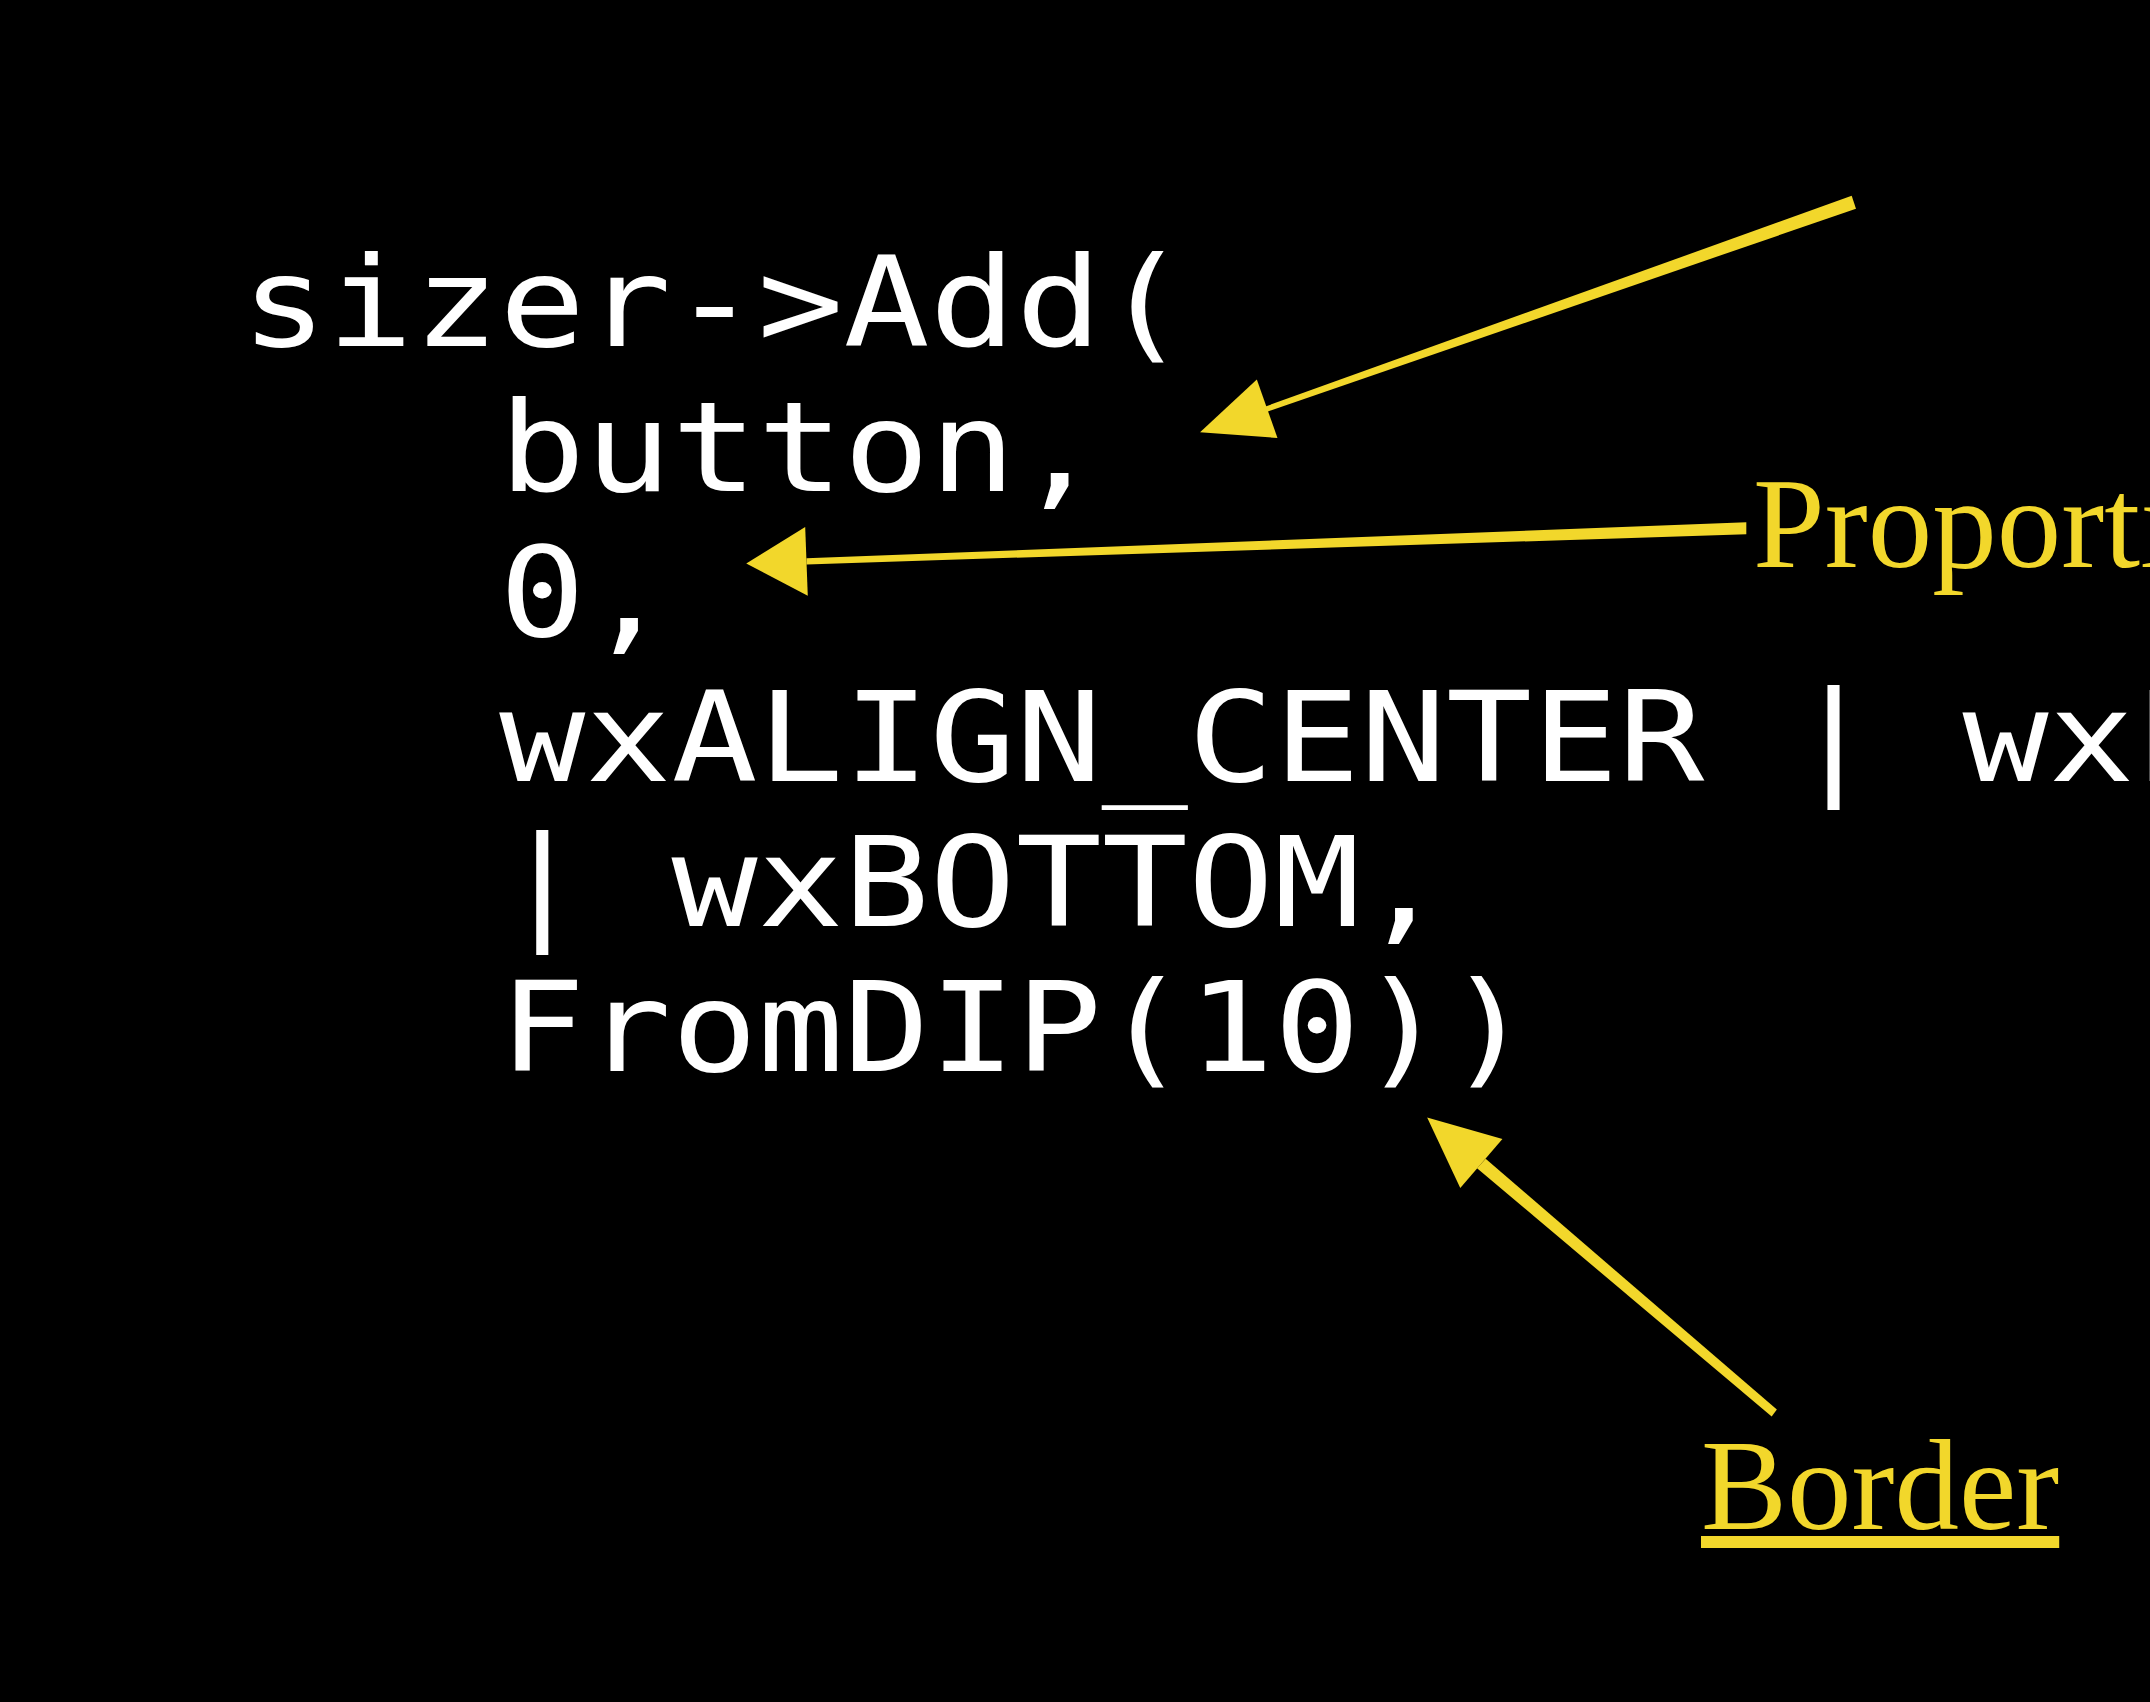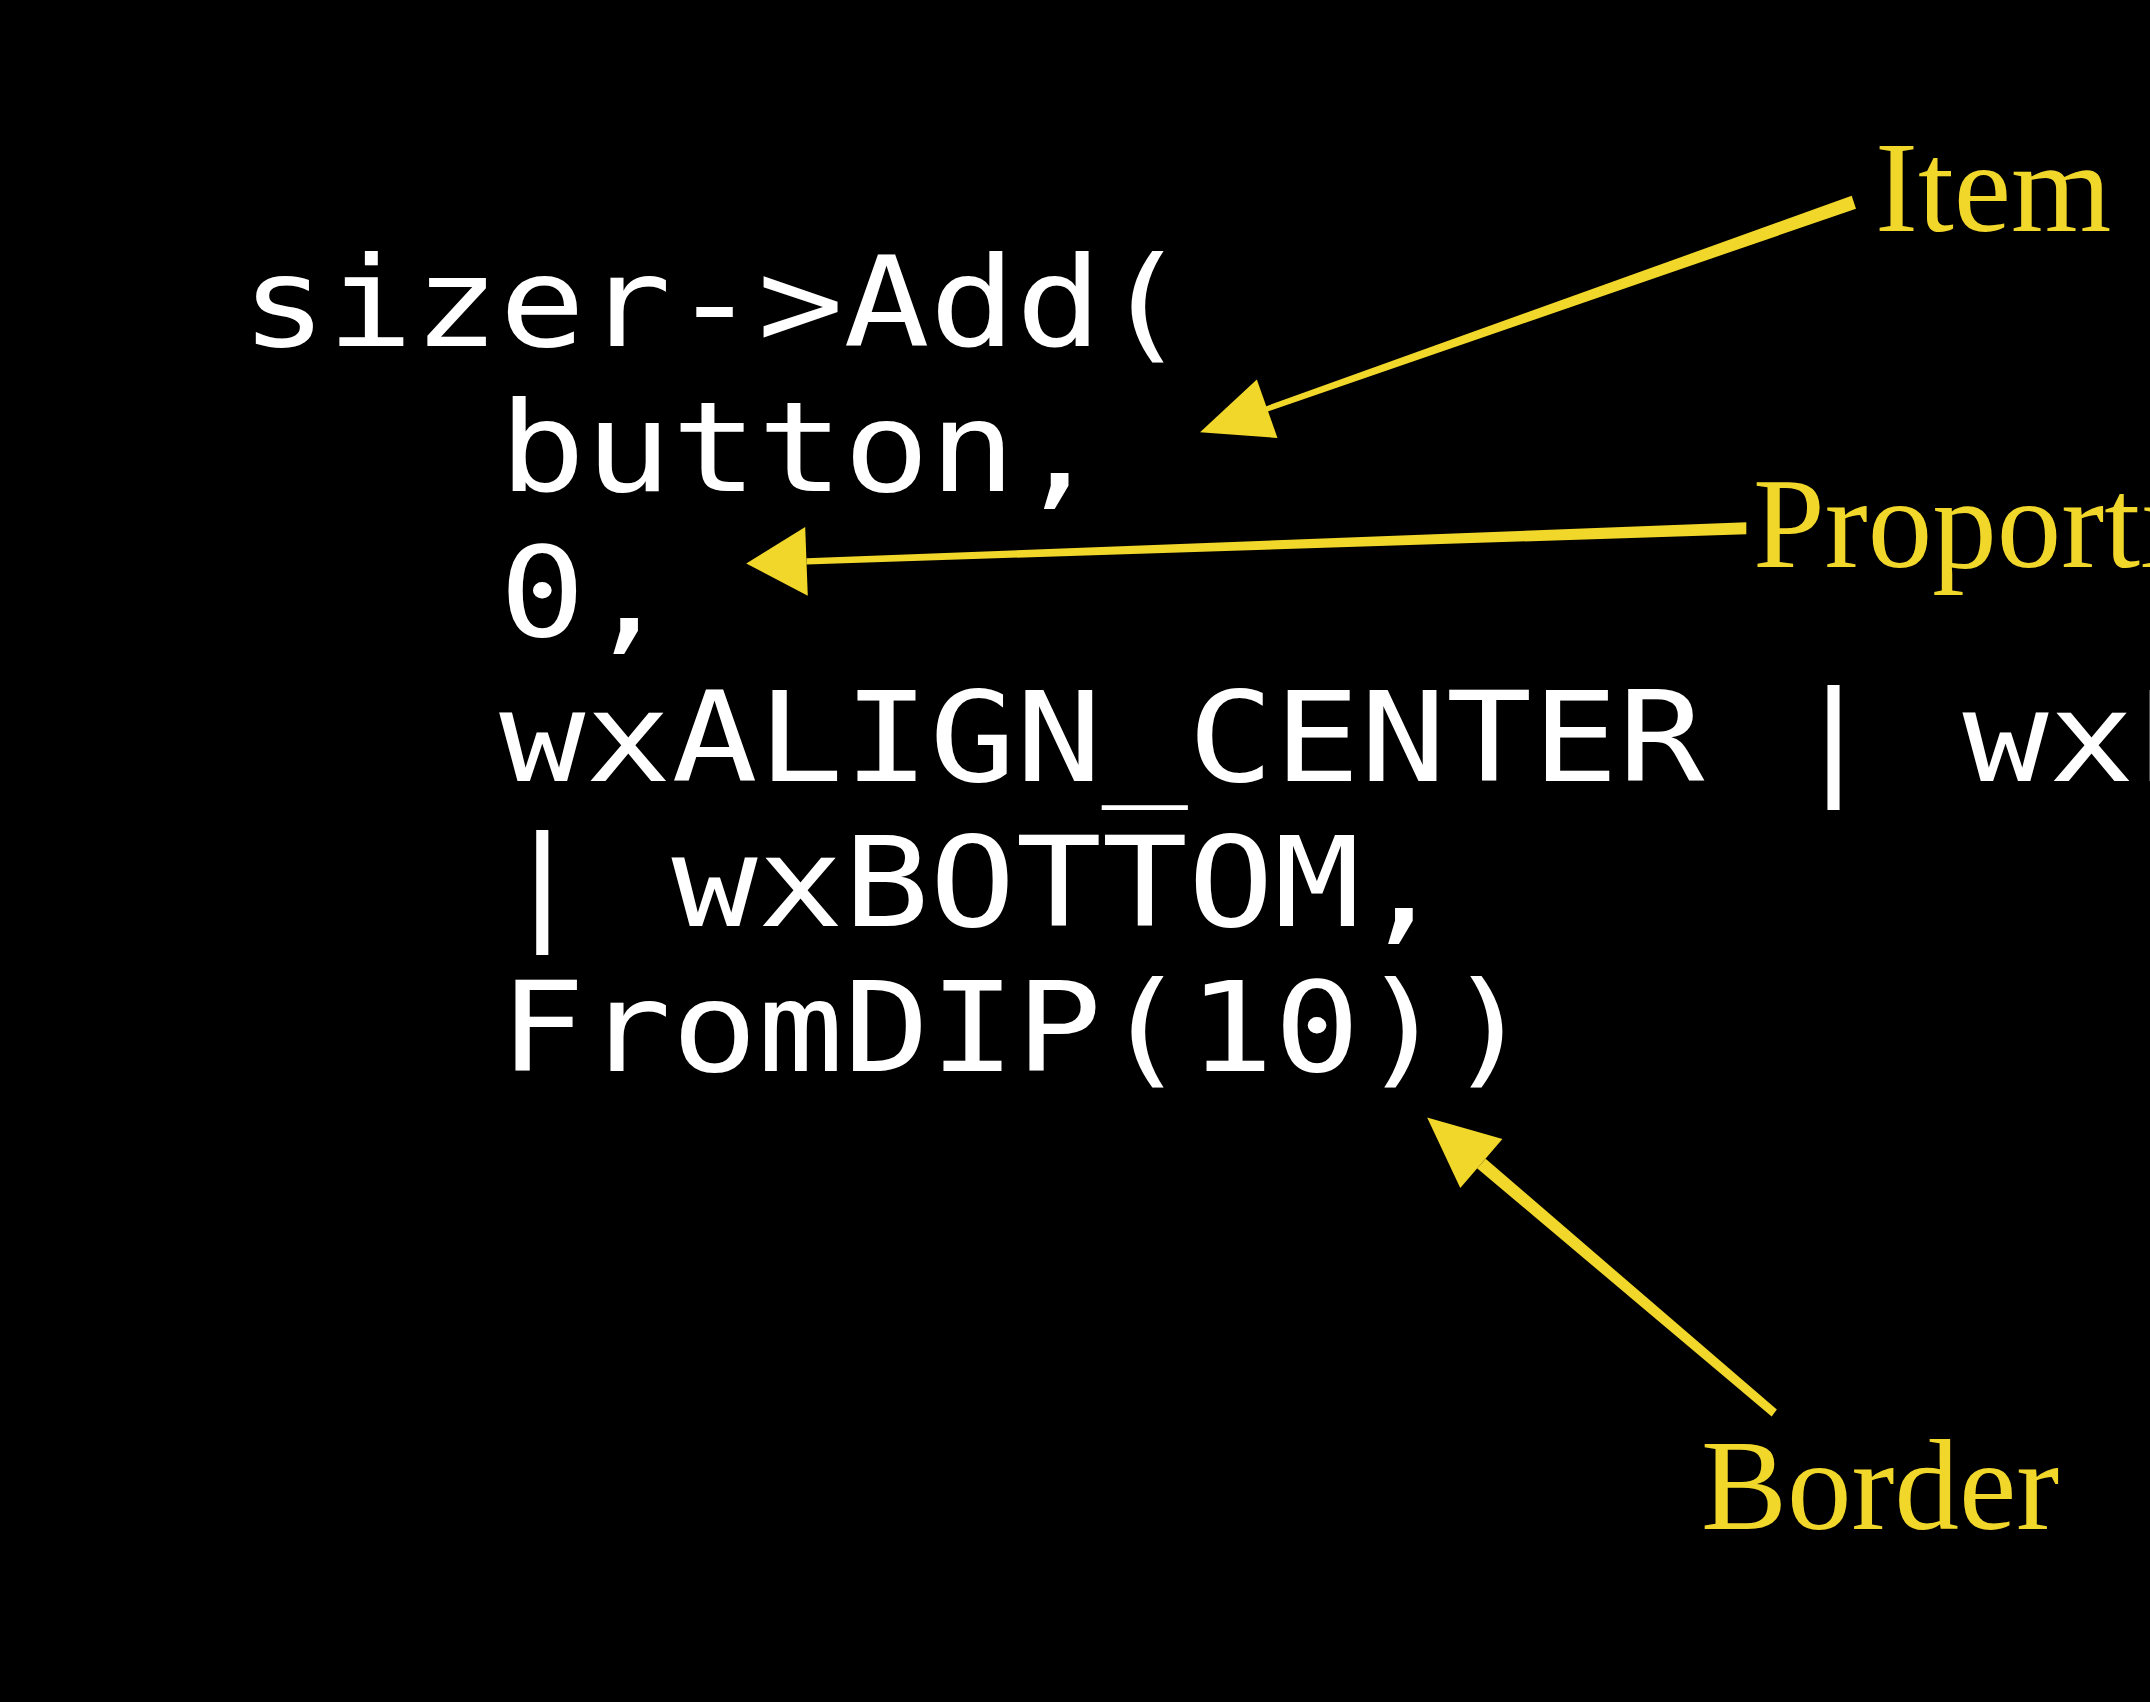--- a/index.html
+++ b/index.html
@@ -39,21 +39,21 @@
     position:absolute;
     font-family:"Liberation Serif","DejaVu Serif",serif;
     font-size:129px;
     line-height:129px;
     font-weight:400;
     color:var(--accent);
     white-space:nowrap;
   }
   #label-item{left:1875px;top:123px;}
   #label-proportion{left:1753px;top:459px;}
-  #label-border{left:1701px;top:1421px;}
+  #label-border{left:1701px;top:1421px;text-decoration:underline;}
   
   .arrows{
     position:absolute;left:0;top:0;
     width:3441px;height:1703px;
     pointer-events:none;
   }
   .arrows polygon{fill:var(--accent);}
 </style>
 </head>
 <body>
@@ -78,19 +78,18 @@
       <polygon points="5654,2885 5636,2895 5220,2160 5246,2146"></polygon>
       <polygon points="5150,2005 5294,2119 5172,2187"></polygon>
     </g>
 
     <g>
       <polygon points="4131,3277 4119,3293 3434,2716 3454,2694"></polygon>
       <polygon points="3318,2598 3493,2648 3395,2762"></polygon>
     </g>
   </svg>
 
-  <div class="label" id="label-item">Item</div>
   <div class="label" id="label-proportion">Proportion</div>
 
   <div class="label" id="label-border">Border</div>
 
 </div>
 
 
 </body></html>

